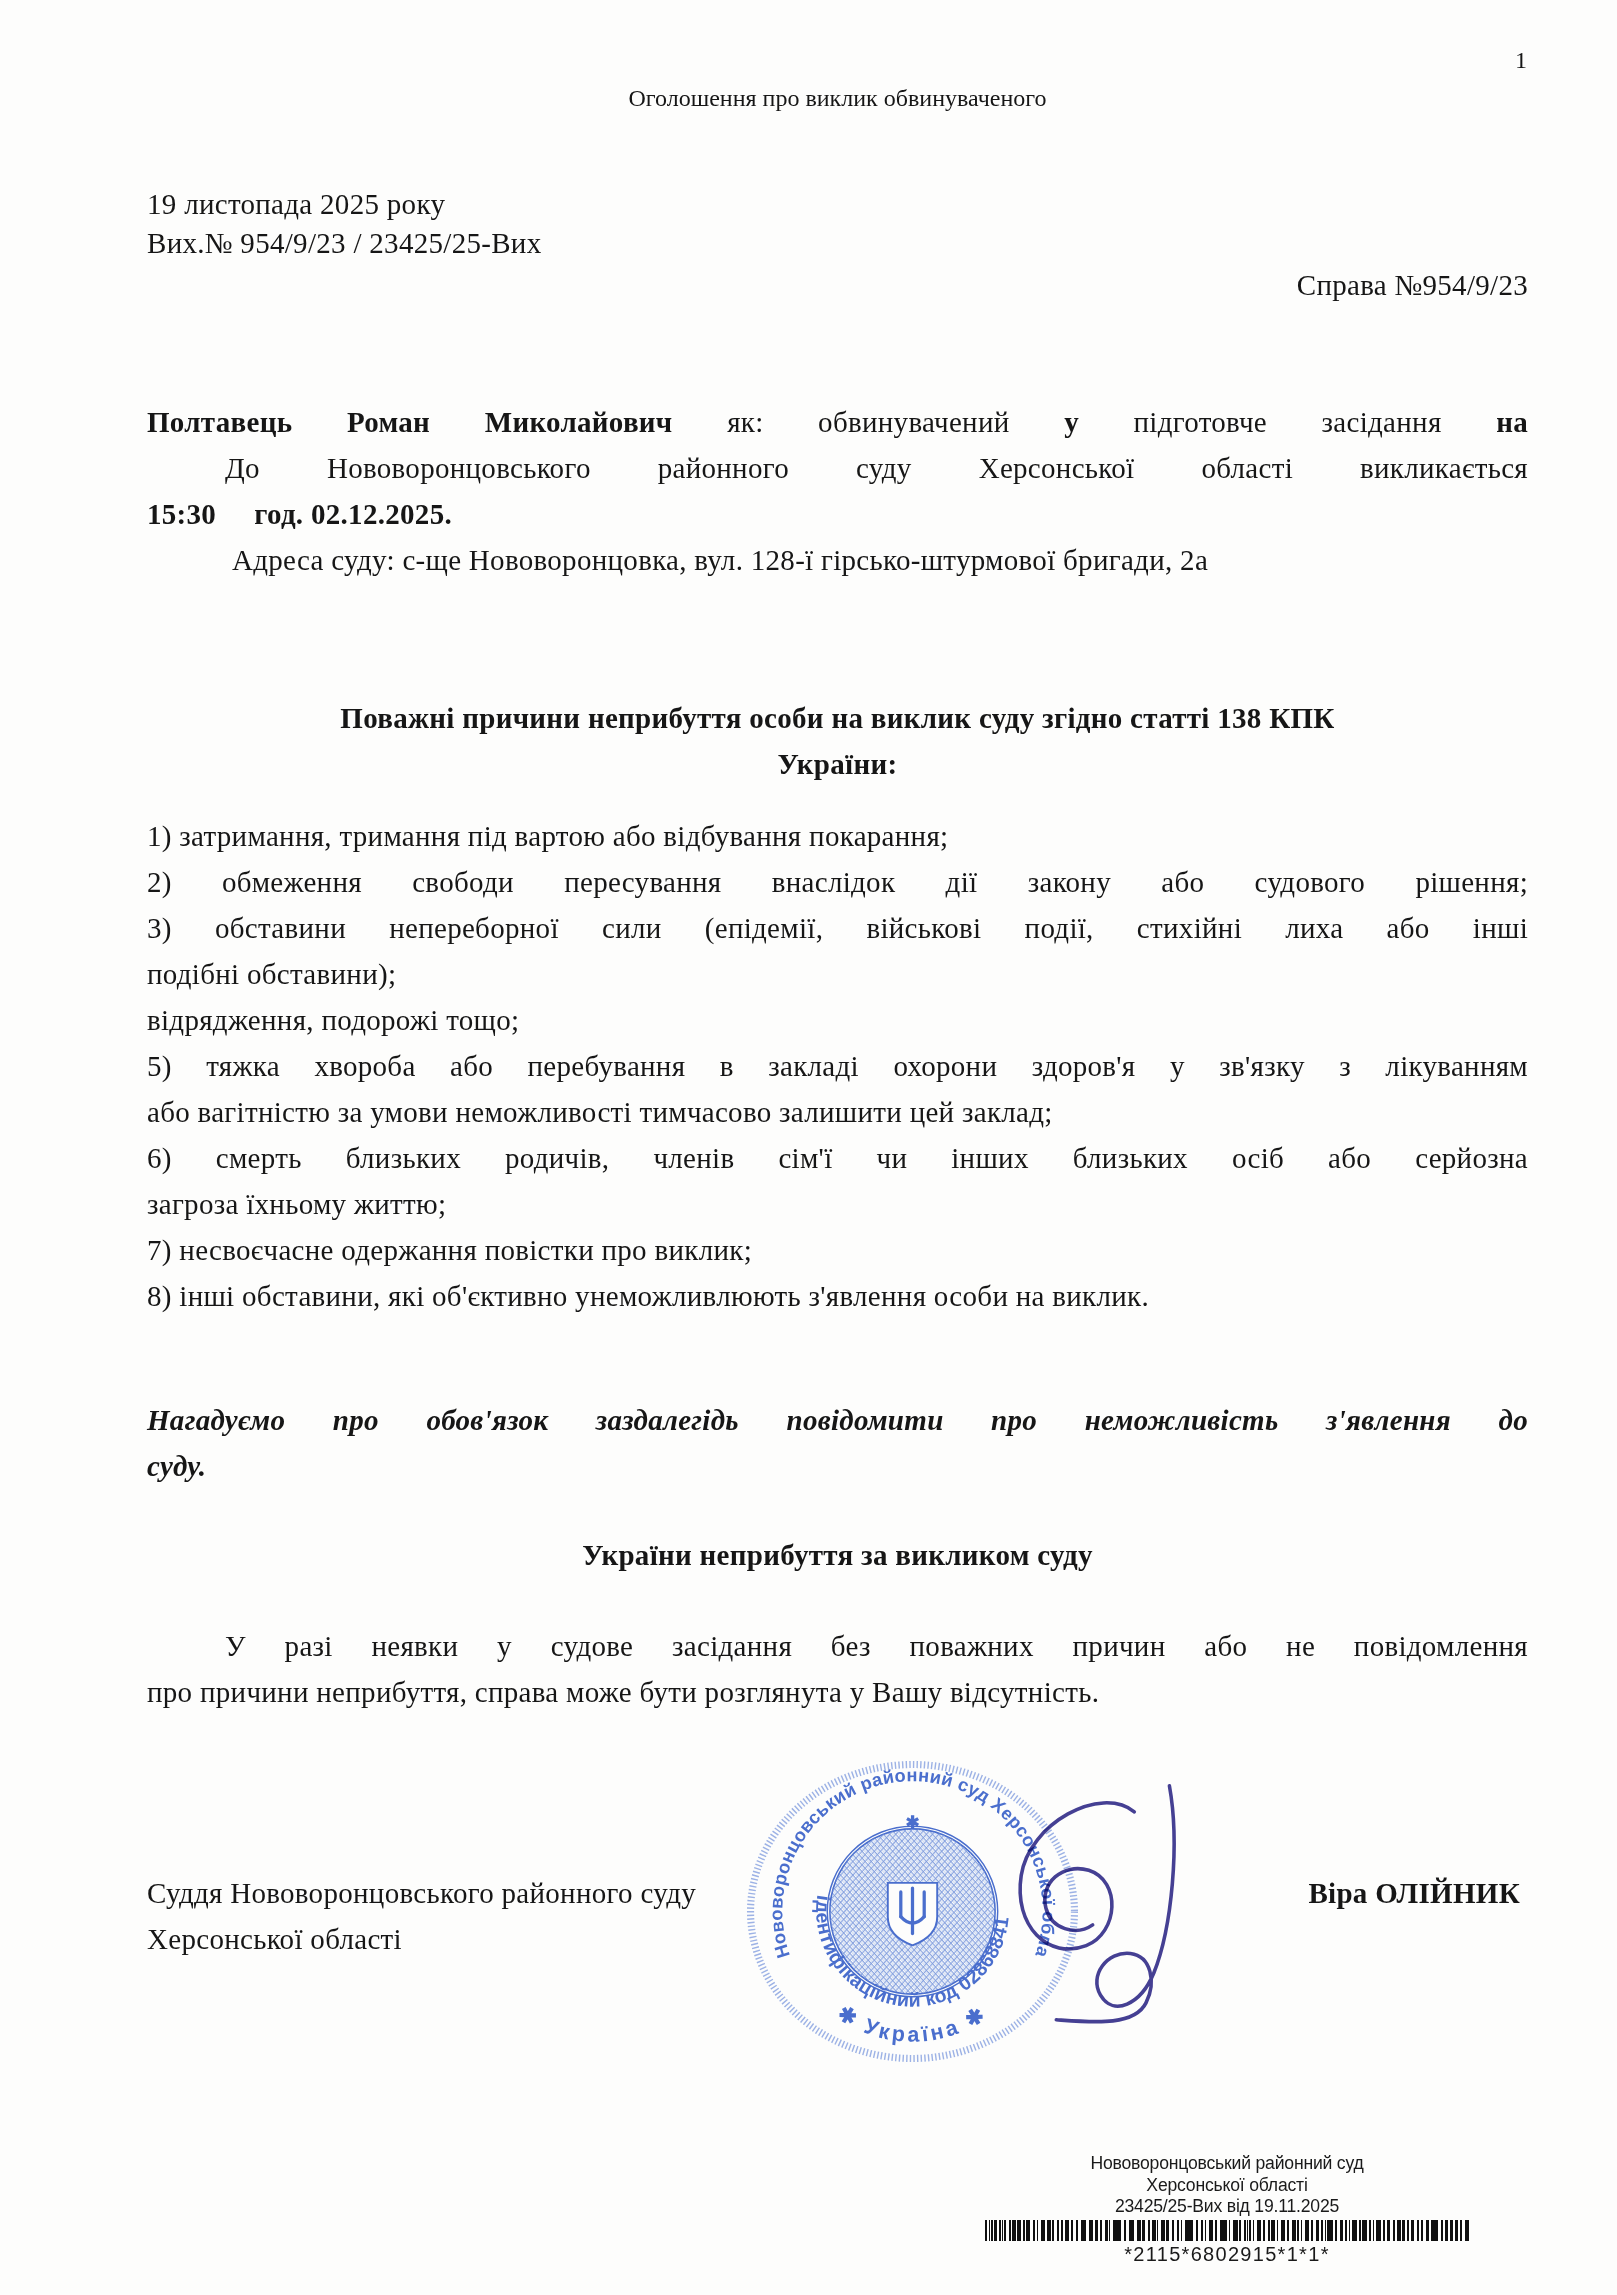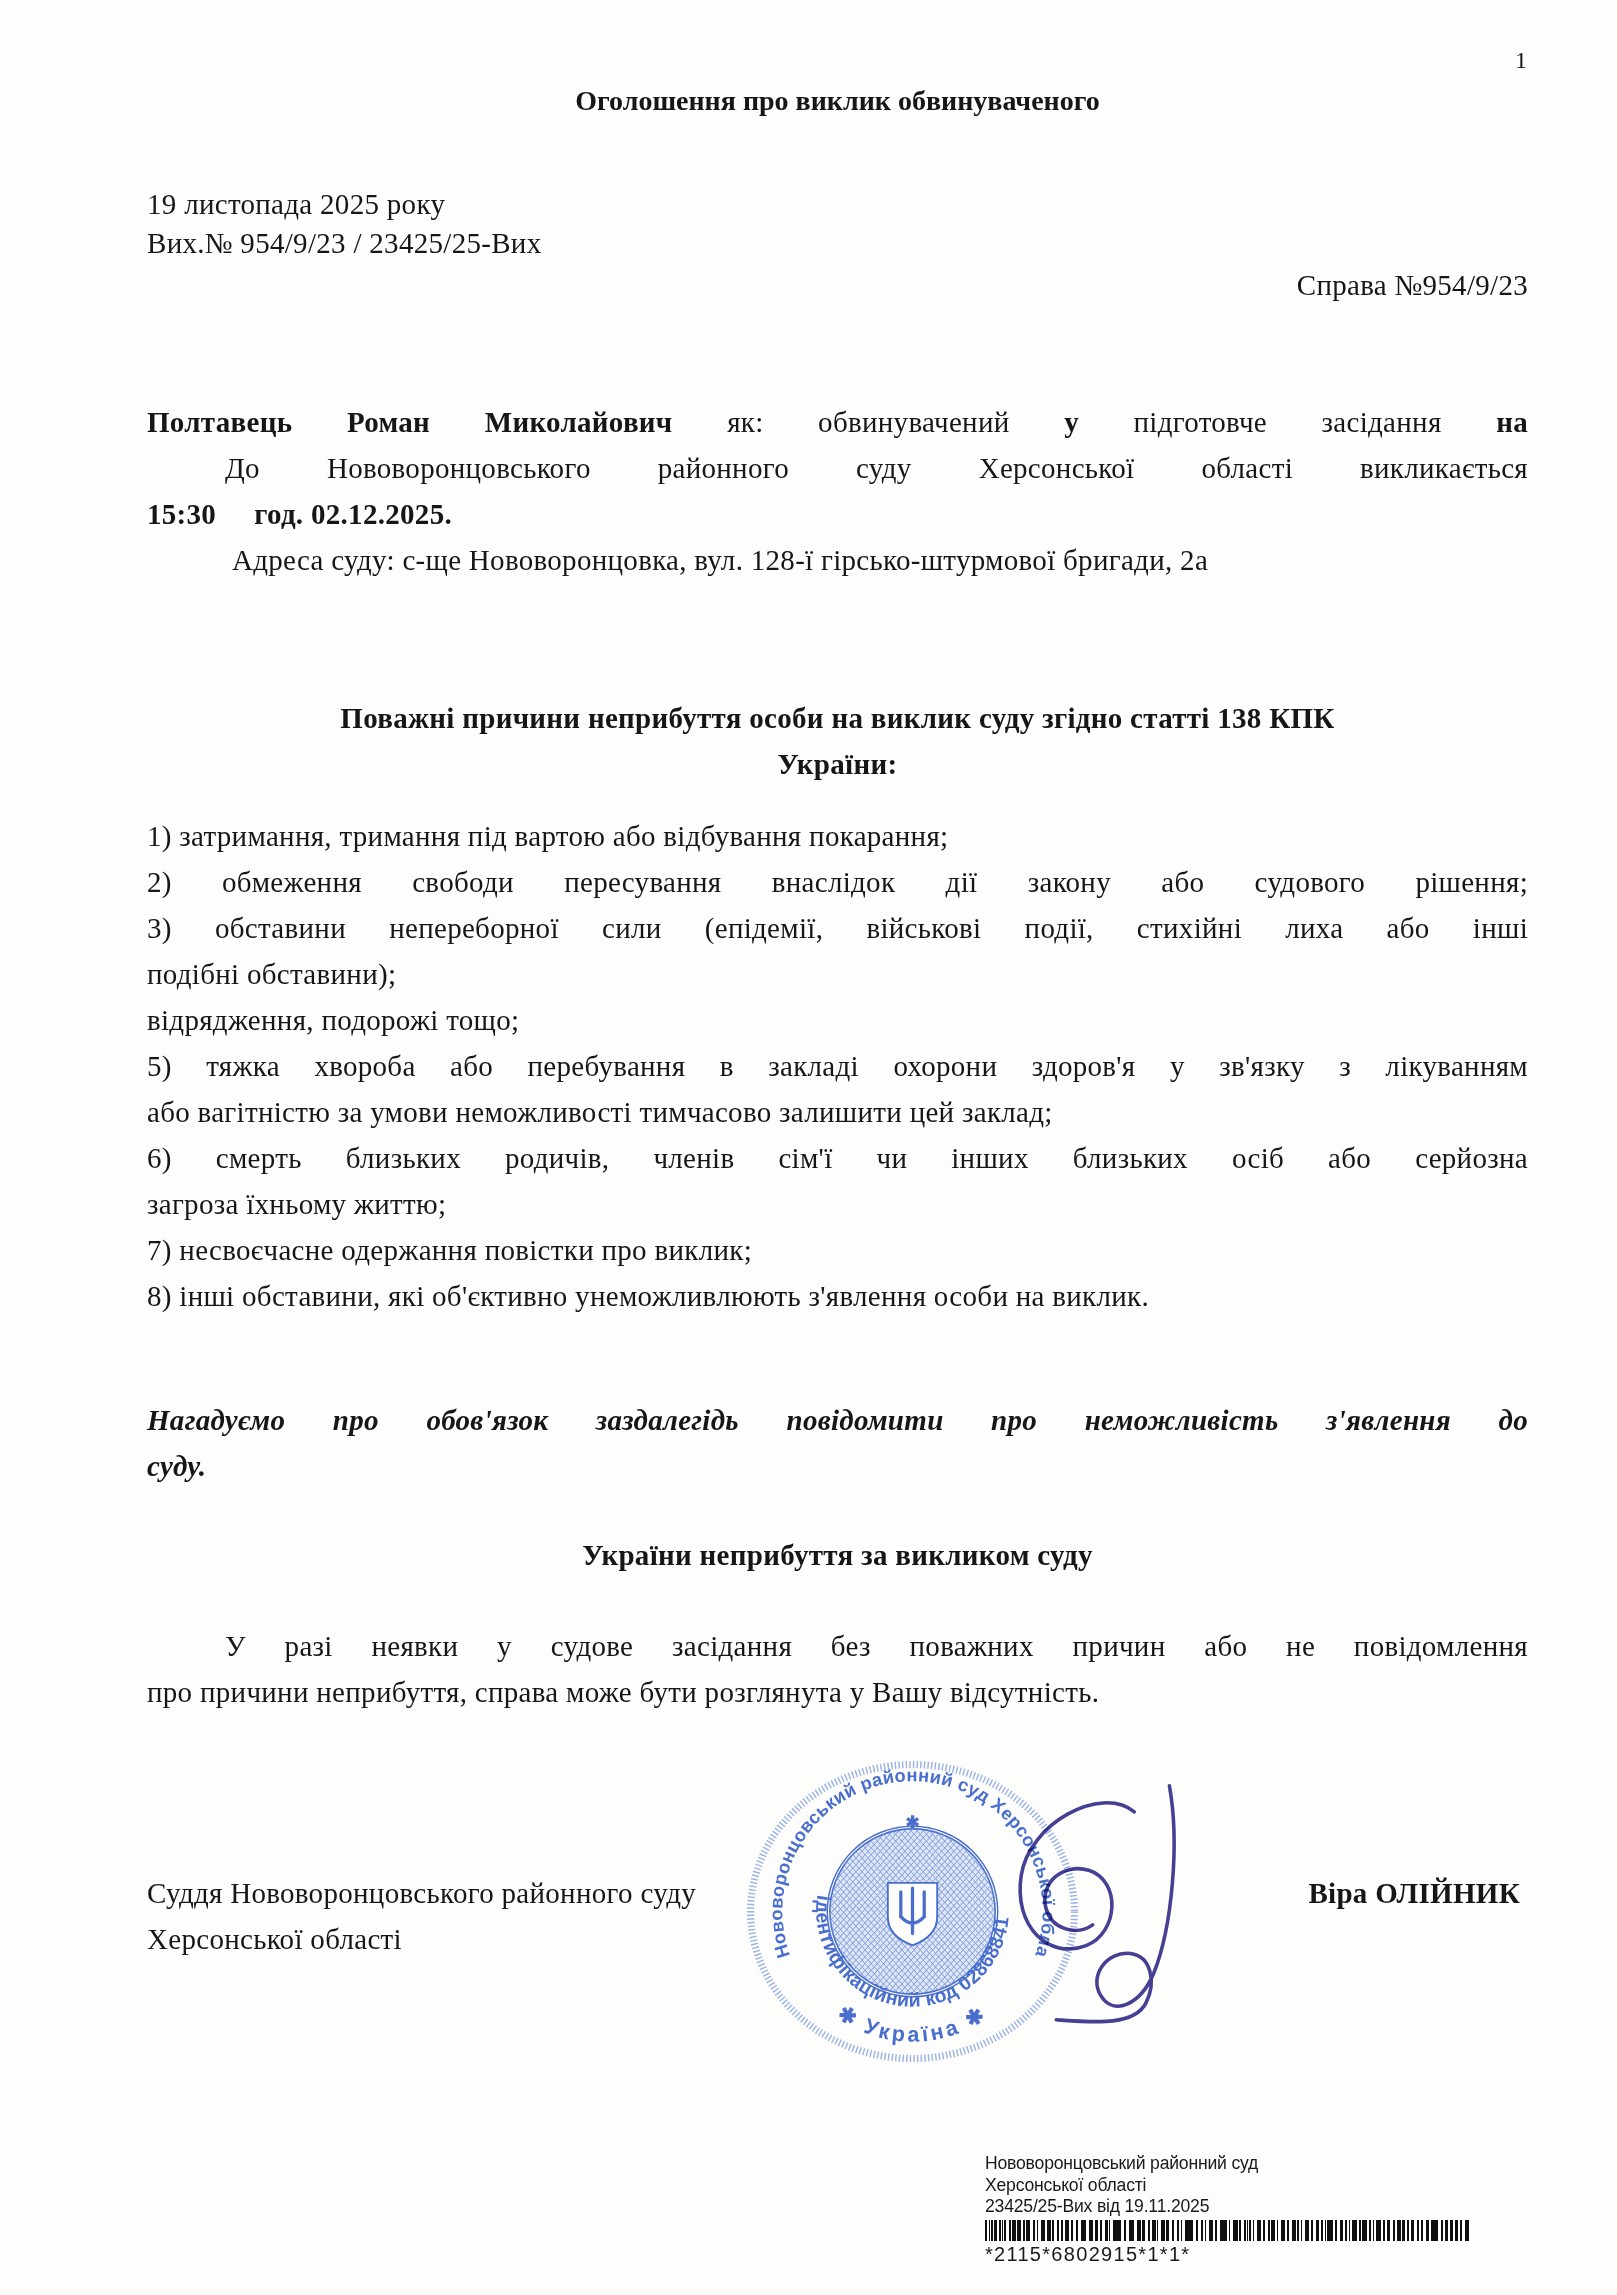--- a/index.html
+++ b/index.html
@@ -9,28 +9,28 @@
   }
   .col{position:absolute;left:147px;width:1381px;}
   .line{font-size:29px;line-height:46px;letter-spacing:0.3px;}
   .jl{text-align:justify;text-align-last:justify;}
   .ctr{text-align:center;}
   .b{font-weight:bold;}
   .bi{font-weight:bold;font-style:italic;}
   .ind{text-indent:78px;}
   .ind2{text-indent:85px;}
   .pagenum{position:absolute;top:47px;right:91px;font-size:24px;}
-  .title{position:absolute;top:85px;font-size:28px;font-weight:bold;}
+  .title{position:absolute;top:85px;font-size:24px;font-weight:normal;}
   .gap{display:inline-block;width:38px;}
   .judge{position:absolute;left:147px;top:1870px;font-size:29px;font-weight:normal;line-height:46px;letter-spacing:0.3px;}
   .judgename{position:absolute;right:98px;top:1870px;font-size:29px;font-weight:bold;line-height:46px;letter-spacing:0.3px;}
   .stamp-svg{position:absolute;left:742px;top:1758px;mix-blend-mode:multiply;}
   .sig-svg{position:absolute;left:1003px;top:1758px;mix-blend-mode:multiply;}
   .footer{
-    position:absolute;left:985px;top:2153px;width:484px;
+    position:absolute;left:985px;top:2153px;width:484px;text-align:center;
     font-family:"Liberation Sans",sans-serif;font-size:17.6px;line-height:21.5px;
     letter-spacing:-0.2px;color:#1a1a1a;
   }
   .barcode{
     width:484px;height:21px;margin-top:2px;
     background-image:
       repeating-linear-gradient(90deg,#101010 0 2px,transparent 2px 3.9px,#101010 3.9px 5.2px,transparent 5.2px 8.5px,#101010 8.5px 12.4px,transparent 12.4px 14.3px,#101010 14.3px 15.6px,transparent 15.6px 19.5px,#101010 19.5px 21.5px,transparent 21.5px 24px),
       repeating-linear-gradient(90deg,transparent 0 5.9px,#101010 5.9px 7.8px,transparent 7.8px 17px,#101010 17px 18px,transparent 18px 27px,#101010 27px 31px,transparent 31px 35px);
   }
   .bcode{font-size:20px;letter-spacing:1.3px;margin-top:2.6px;line-height:22px;}

